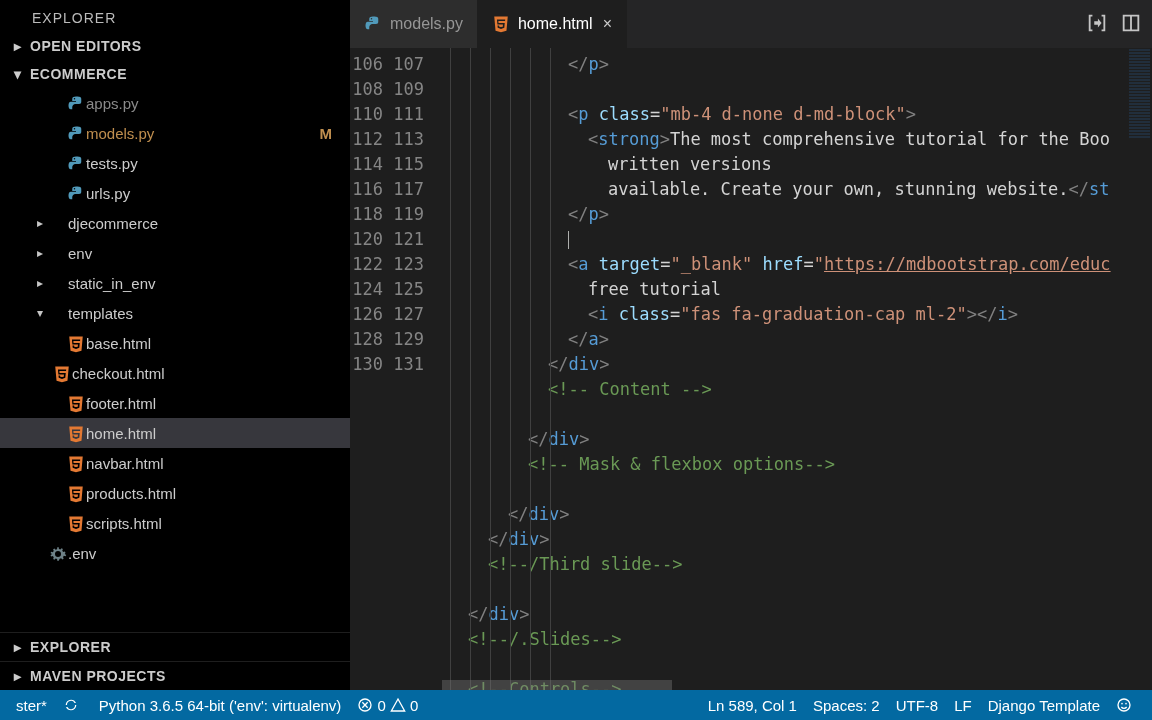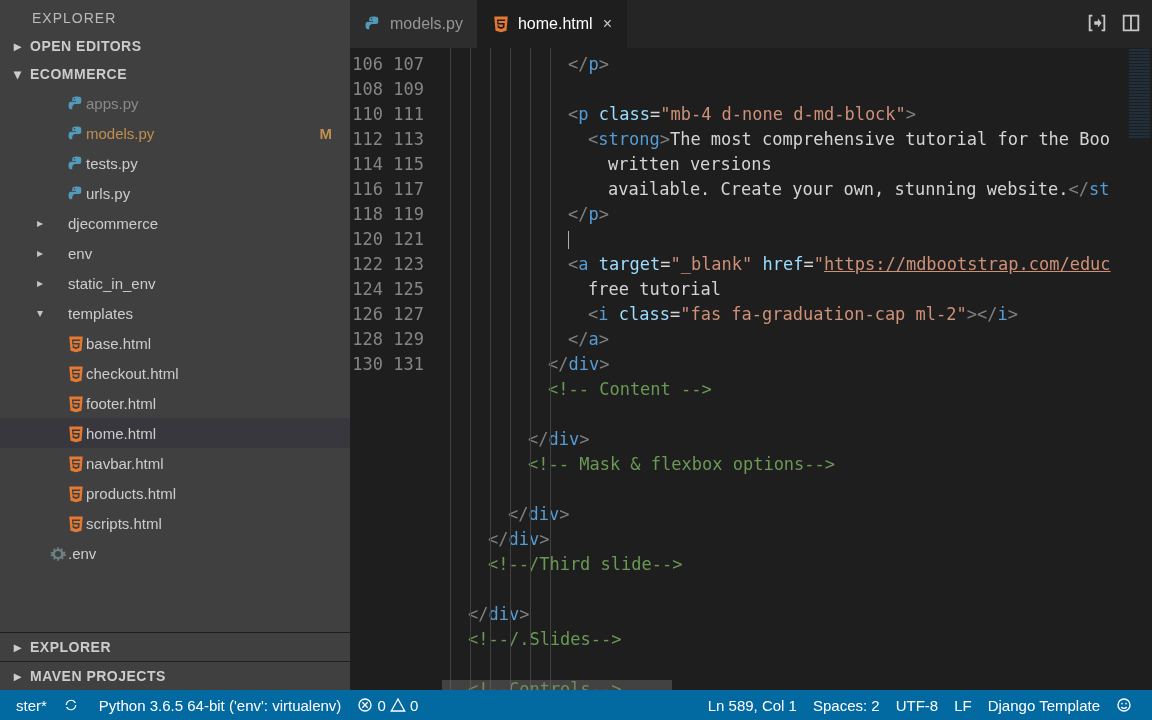--- a/index.html
+++ b/index.html
@@ -9,21 +9,21 @@
     background: #1e1e1e;
     color: #cccccc;
     font-size: 14px;
     display: flex;
     flex-direction: column;
   }
   .workbench { display: flex; flex: 1; min-height: 0; }
   
   .sidebar {
     width: 350px;
-    background: #404040;
+    background: #000000;
     display: flex;
     flex-direction: column;
     font-family: "Segoe UI", "Helvetica Neue", sans-serif;
     font-size: 15px;
   }
   .sidebar-title {
     padding: 10px 14px 6px 32px;
     font-size: 14px;
     letter-spacing: 1px;
     color: #bbbbbb;
@@ -229,21 +229,21 @@
           <span class="ficon"></span>
           <span class="name">templates</span>
         </div>
         <div class="tree-row" style="padding-left: 50px;">
           <span class="chev"></span>
           <span class="ficon"><svg class="svg-icon icon-html">
               <use href="#i-html"></use>
             </svg></span>
           <span class="name">base.html</span>
         </div>
-        <div class="tree-row" style="padding-left: 50px;">
+        <div class="tree-row" style="padding-left: 36px;">
           <span class="chev"></span>
           <span class="ficon"><svg class="svg-icon icon-html">
               <use href="#i-html"></use>
             </svg></span>
           <span class="name">checkout.html</span>
         </div>
         <div class="tree-row" style="padding-left: 50px;">
           <span class="chev"></span>
           <span class="ficon"><svg class="svg-icon icon-html">
               <use href="#i-html"></use>

